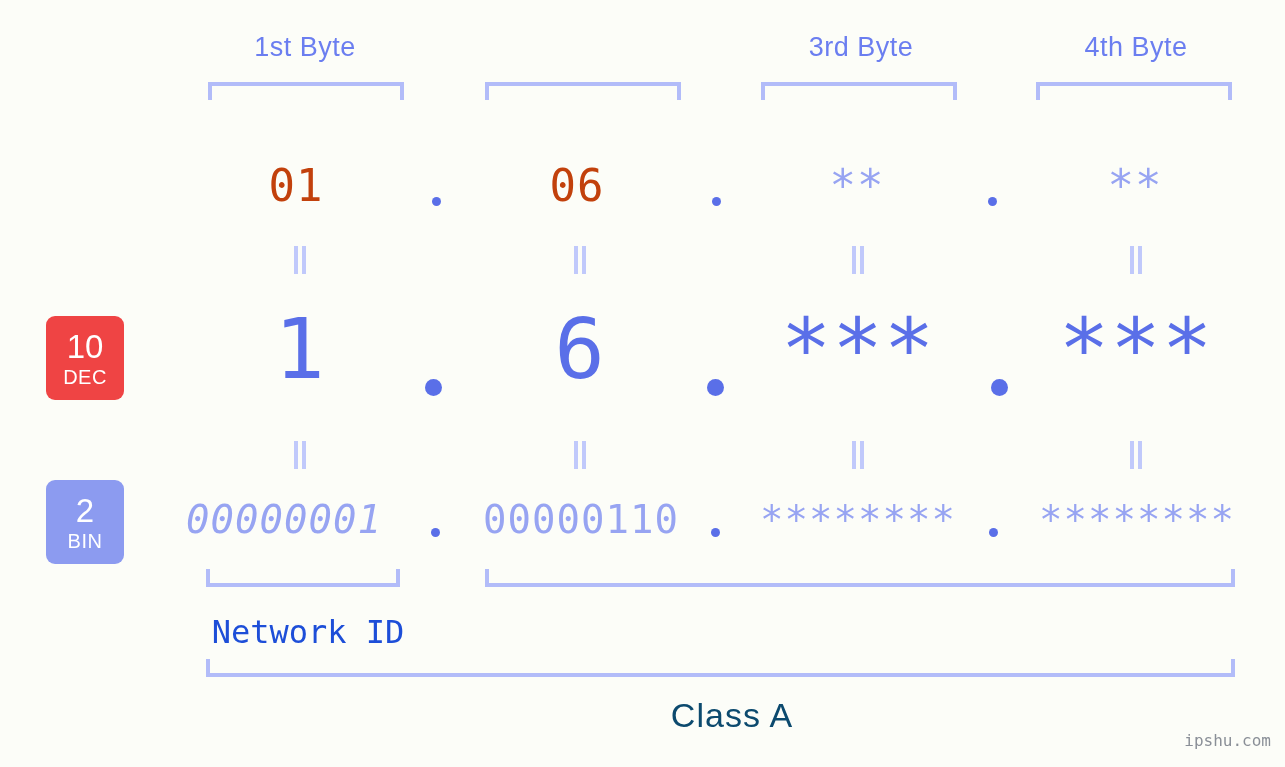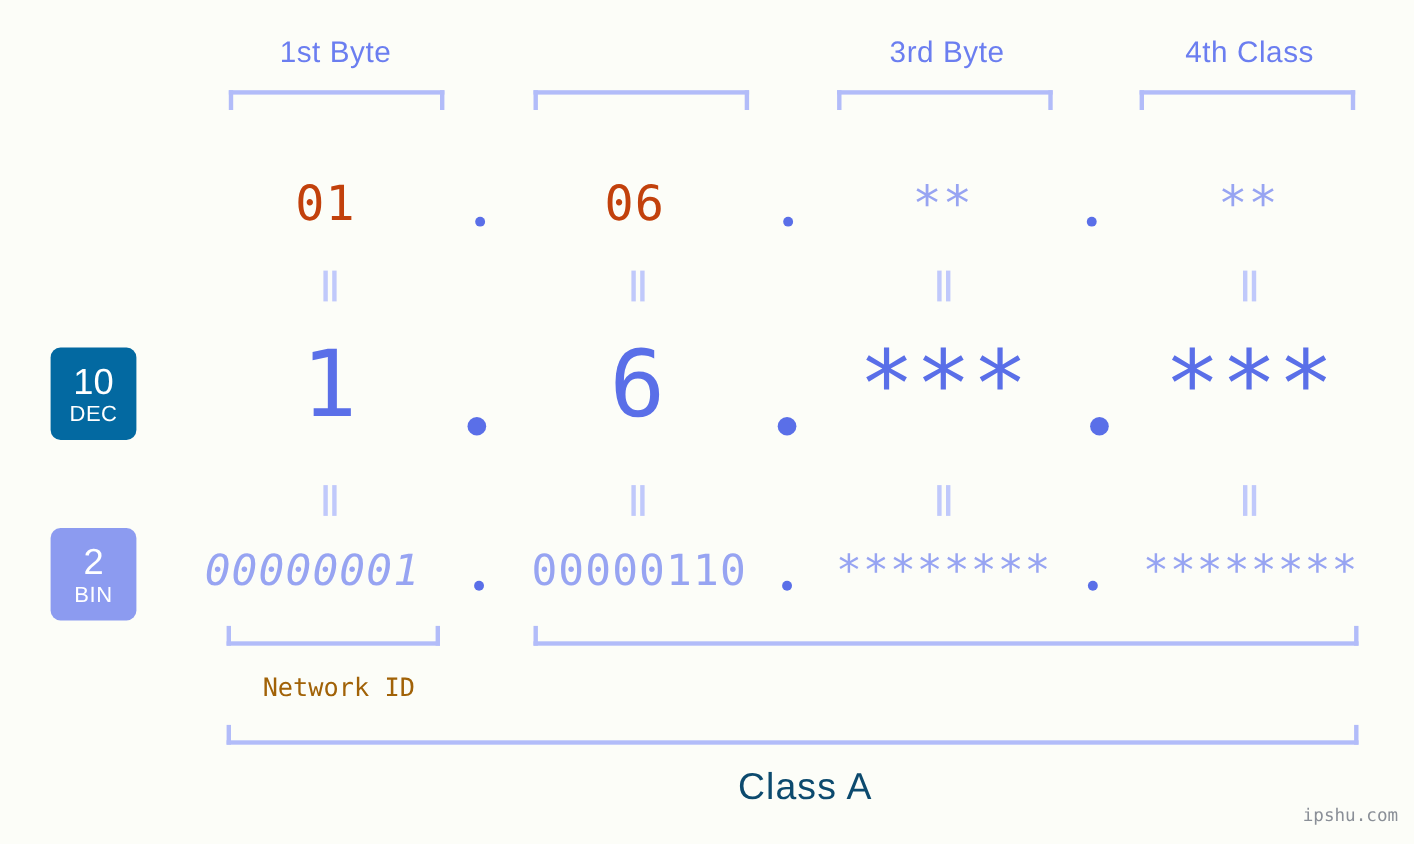--- a/index.html
+++ b/index.html
@@ -134,22 +134,22 @@
     background: #c0c9fb;
   }
   .eq::before { left: 2px; }
   .eq::after  { left: 10px; }
 
   
   .id-label {
     position: absolute;
     text-align: center;
     font-family: "DejaVu Sans Mono", monospace;
-    font-size: 23px;
-    color: #a16207;
+    font-size: 32px;
+    color: #1d4ed8;
     white-space: nowrap;
   }
   .class-label {
     position: absolute;
     text-align: center;
     font-family: "Liberation Sans", sans-serif;
     font-size: 34px;
     color: #0c4a6e;
     white-space: nowrap;
     letter-spacing: 1px;
@@ -166,21 +166,21 @@
     white-space: nowrap;
   }
 </style>
 </head>
 <body>
 
 <div class="stage">
 
   <div class="byte-head" style="left:205px;width:200px;">1st Byte</div>
   <div class="byte-head" style="left:761px;width:200px;">3rd Byte</div>
-  <div class="byte-head" style="left:1036px;width:200px;">4th Class</div>
+  <div class="byte-head" style="left:1036px;width:200px;">4th Byte</div>
 
   <div class="tbracket" style="left:208px;width:196px;"></div>
   <div class="tbracket" style="left:485px;width:196px;"></div>
   <div class="tbracket" style="left:761px;width:196px;"></div>
   <div class="tbracket" style="left:1036px;width:196px;"></div>
 
 
   <div class="row-hex">
     <div class="cell" style="left:196px;top:160px;width:200px;">01</div>
     <div class="dot sm" style="left:432px;top:197px;"></div>
@@ -192,21 +192,21 @@
     <div class="dot sm" style="left:988px;top:197px;"></div>
 
     <div class="cell mask" style="left:1035px;top:160px;width:200px;">**</div>
   </div>
 
   <div class="eq" style="left:292px;top:246px;"></div>
   <div class="eq" style="left:572px;top:246px;"></div>
   <div class="eq" style="left:850px;top:246px;"></div>
   <div class="eq" style="left:1128px;top:246px;"></div>
 
-  <div class="badge" style="top:316px;background:#0369a1;">
+  <div class="badge" style="top:316px;background:#ef4444;">
     <span class="num">10</span>
     <span class="nm">DEC</span>
   </div>
 
   <div class="row-dec">
     <div class="cell" style="left:200px;top:300px;width:200px;">1</div>
     <div class="dot lg" style="left:425px;top:379px;"></div>
 
     <div class="cell" style="left:480px;top:300px;width:200px;">6</div>
     <div class="dot lg" style="left:707px;top:379px;"></div>

